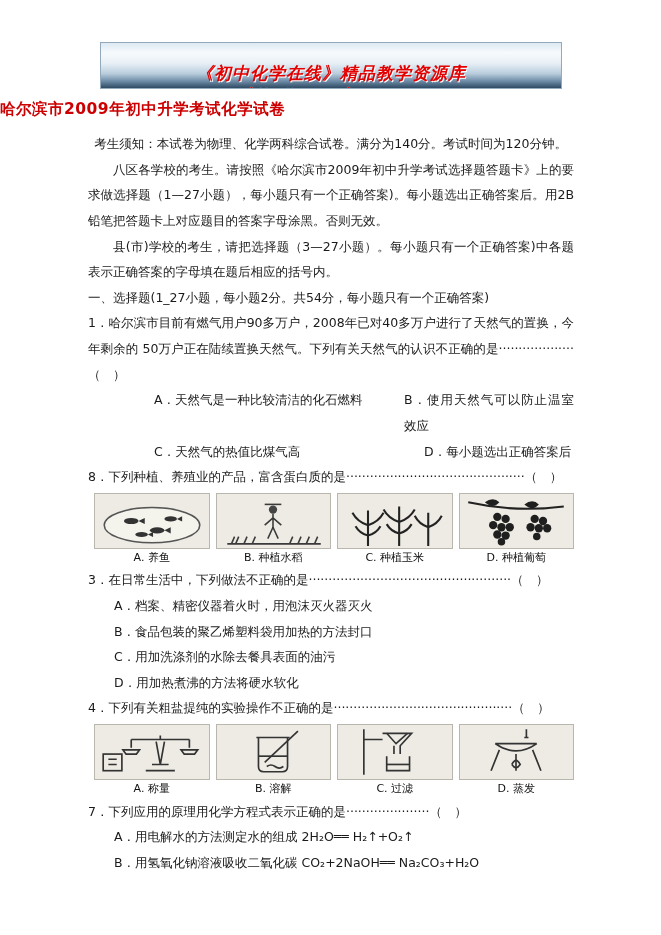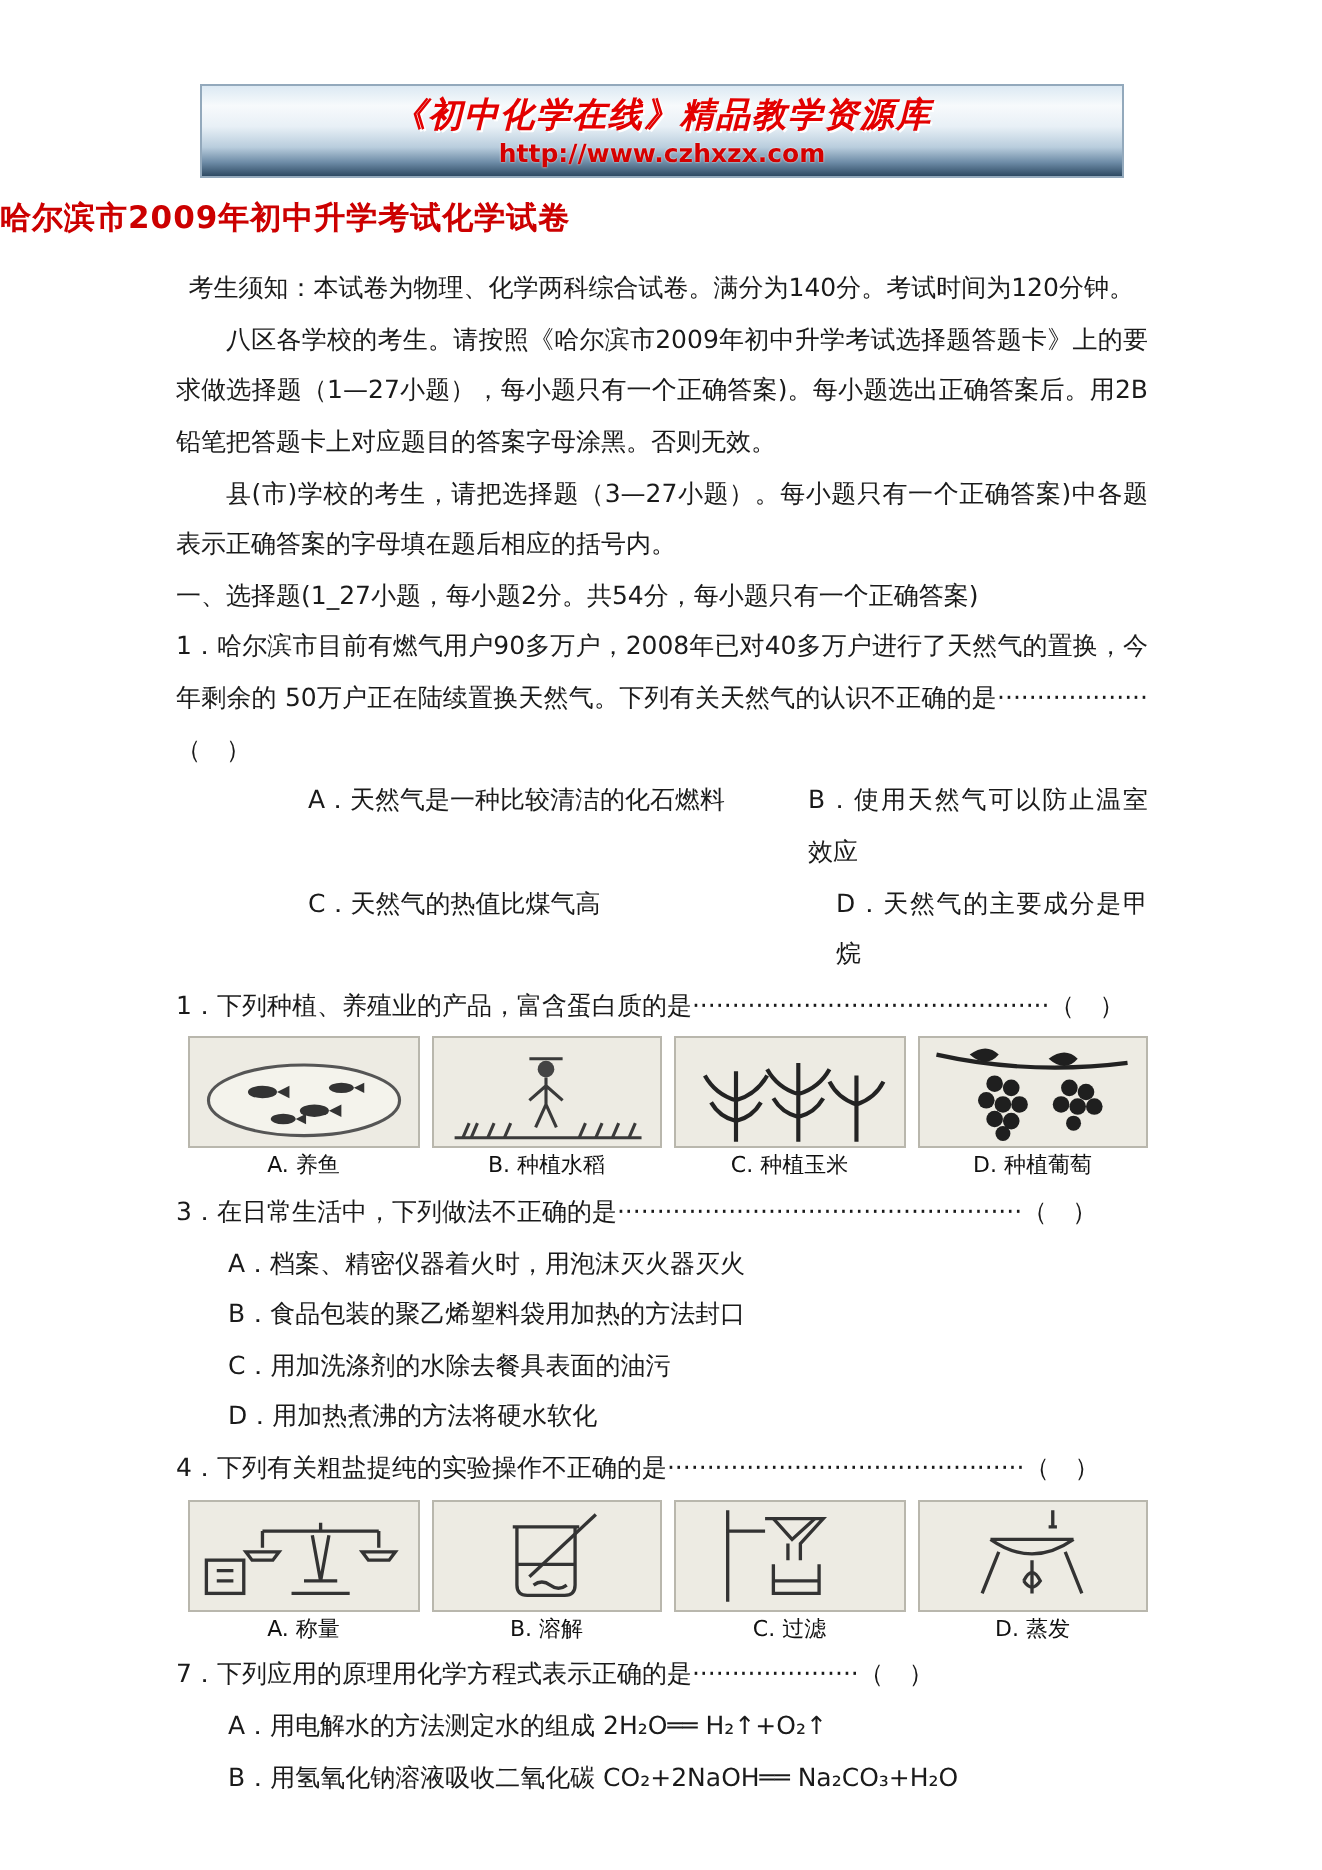--- a/index.html
+++ b/index.html
@@ -10,21 +10,21 @@
     font-family:"DejaVu Sans","Liberation Sans",sans-serif;
   }
   
   .banner {
     position:absolute; left:100px; top:42px; width:462px; height:47px;
     background:linear-gradient(180deg,#dce9f3 0%, #f7fafc 22%, #e8f0f6 45%, #b9cddd 68%, #6d8ba6 85%, #2e4a63 100%);
     border:1px solid #93a9bc; text-align:center; overflow:hidden;
   }
   .banner-title {
     font-size:17px; font-weight:bold; font-style:italic; letter-spacing:1px;
-    color:#e30000; text-shadow:1px 1px 0 #ffffff; padding-top:3px;
+    color:#e30000; text-shadow:1px 1px 0 #ffffff; padding-top:19px;
   }
   .banner-url { font-size:12.5px; font-weight:bold; color:#d40000; text-shadow:0 0 1px #fff; }
   
   .title {
     position:absolute; top:99px; left:0; right:0; 
     color:#cc0000; font-size:15.5px; font-weight:bold; letter-spacing:0.5px;
   }
   
   .content {
     position:absolute; top:131px; left:88px; width:486px;
@@ -70,24 +70,24 @@
     <p class="p-indent">县(市)学校的考生，请把选择题（3—27小题）。每小题只有一个正确答案)中各题表示正确答案的字母填在题后相应的括号内。</p>
     <p>一、选择题(1_27小题，每小题2分。共54分，每小题只有一个正确答案)</p>
 
     <p>1．哈尔滨市目前有燃气用户90多万户，2008年已对40多万户进行了天然气的置换，今年剩余的 50万户正在陆续置换天然气。下列有关天然气的认识不正确的是···················（　）</p>
     <div class="opt-row">
       <span class="opt-a">A．天然气是一种比较清洁的化石燃料</span>
       <span>B．使用天然气可以防止温室效应</span>
     </div>
     <div class="opt-row">
       <span class="opt-a">C．天然气的热值比煤气高</span>
-      <span>D．天然气的主要成分是甲烷</span>
-    </div>
-
-    <p>1．下列种植、养殖业的产品，富含蛋白质的是·············································（　）</p>
+      <span>D．每小题选出正确答案后</span>
+    </div>
+
+    <p>8．下列种植、养殖业的产品，富含蛋白质的是·············································（　）</p>
     <div class="img-strip">
       <div class="panel">
         <div class="pic">
           <svg viewBox="0 0 100 52" width="108" height="54">
             <ellipse cx="50" cy="30" rx="46" ry="17" fill="#f4f3ec" stroke="#555" stroke-width="1.5"></ellipse>
             <g fill="#333">
               <ellipse cx="30" cy="26" rx="7" ry="3"></ellipse>
                 <path d="M37 26 l6 -3 v6 z"></path>
               <ellipse cx="55" cy="35" rx="7" ry="3"></ellipse>
                 <path d="M62 35 l6 -3 v6 z"></path>

